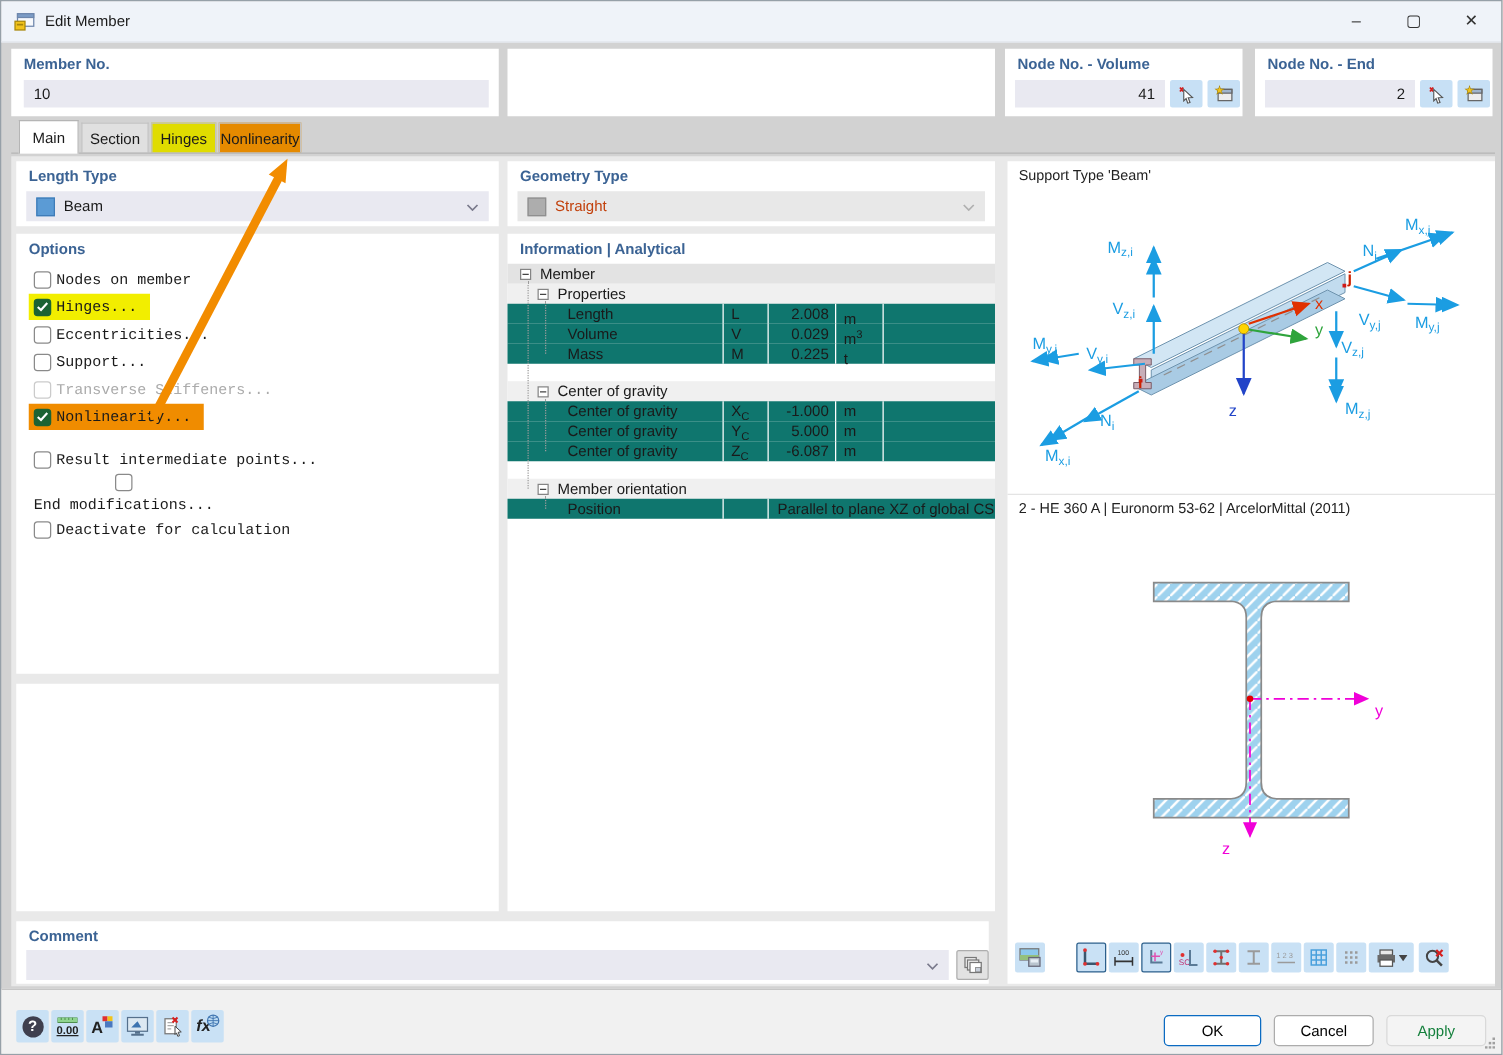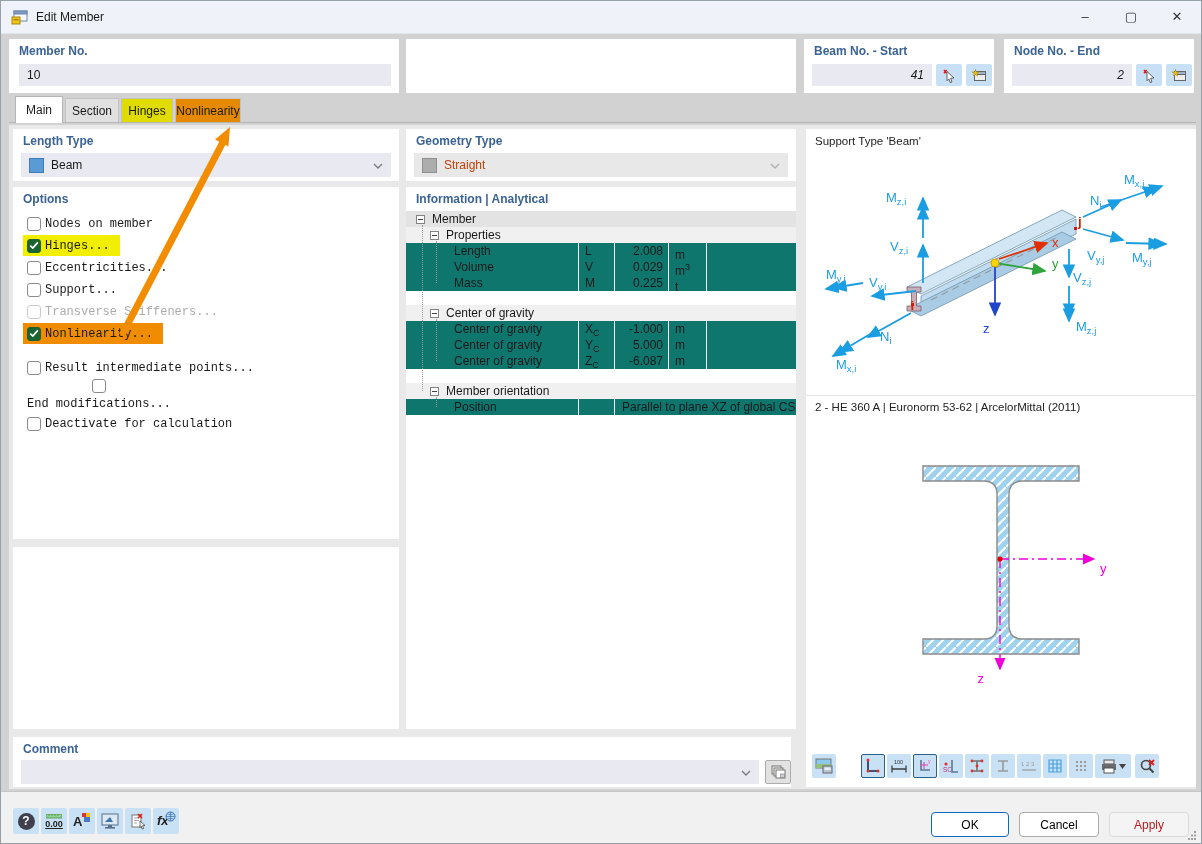--- a/index.html
+++ b/index.html
@@ -12,21 +12,21 @@
   .title-text{position:absolute;left:35px;top:9px;font-size:12px;color:#1A1A1A;}
   .winbtn{position:absolute;top:0;width:46px;height:31px;display:flex;align-items:center;justify-content:center;
           color:#333;font-size:13px;cursor:pointer;}
   .wb-min{right:93px}.wb-max{right:47px}.wb-close{right:1px}
   
   .contentbg{position:absolute;left:8px;top:124px;width:1187px;height:664px;background:#E9E9E9;}
   .gbox{position:absolute;background:#FFFFFF;}
   .glabel{position:absolute;left:10px;top:5px;font-weight:bold;color:#3B6394;}
   .field{position:absolute;background:#E9E9F1;border:0;outline:0;font:12px "Liberation Sans",sans-serif;
          padding:0 8px;color:#1A1A1A;box-sizing:border-box;}
-  .field.right{text-align:right;font-style:italic;}
+  .field.right{text-align:right;}
   .ibtn{position:absolute;width:26px;height:22px;background:#C7E0F5;border-radius:2px;display:flex;
         align-items:center;justify-content:center;cursor:pointer;}
   
   .tab{position:absolute;top:97px;height:24px;line-height:24px;text-align:center;cursor:pointer;
        background:#E0E0E0;border:1px solid #C2C2C2;border-bottom:none;box-sizing:border-box;}
   .tab.active{top:95px;height:27px;line-height:27px;background:#FFFFFF;border-color:#B5B5B5;z-index:6;}
   .tab.yellow{background:#E0DC00;}
   .tab.orange{background:#E58A00;}
   .tabline{position:absolute;left:8px;top:121px;width:1187px;height:1px;background:#B5B5B5;z-index:5;}
   
@@ -61,21 +61,21 @@
   .p-root{padding-left:10px;} .p-hdr{padding-left:24px;} .p-data{padding-left:48px;}
   .exp{display:inline-block;width:9px;height:9px;box-sizing:border-box;border:1px solid #848484;background:#fff;
        position:relative;margin-right:7px;vertical-align:-1px;cursor:pointer;}
   .exp::after{content:"";position:absolute;left:1px;right:1px;top:3px;height:1px;background:#444;}
   .trunk{position:absolute;border-left:1px dotted #9C9C9C;width:0;}
   sub,sup{font-size:9px;}
   
   .btn{position:absolute;width:78px;height:25px;background:#fff;border:1px solid #ACACAC;border-radius:4px;
        font:12px "Liberation Sans",sans-serif;text-align:center;line-height:23px;cursor:pointer;box-sizing:border-box;}
   .btn.primary{border:1px solid #0B6BC2;}
-  .btn.disabled{background:#F4F4F4;border-color:#D9D9D9;color:#b91c1c;cursor:default;}
+  .btn.disabled{background:#F4F4F4;border-color:#D9D9D9;color:#15803d;cursor:default;}
   .bottombar{position:absolute;left:0;top:790px;width:100%;height:53px;background:#F1F1F1;border-top:1px solid #C6C6C6;}
   .lbtn{position:absolute;top:16px;width:26px;height:26px;background:#C9E1F5;border-radius:2px;display:flex;
         align-items:center;justify-content:center;cursor:pointer;}
   .tbtn{position:absolute;width:24px;height:24px;background:#C9E1F5;border-radius:2px;display:flex;
         align-items:center;justify-content:center;cursor:pointer;box-sizing:border-box;}
   .tbtn.toggled{border:1px solid #2B5F8C;}
   .tbtn.wide{width:36px;gap:2px;}
   .grip{position:absolute;right:4px;bottom:3px;color:#9A9A9A;font-size:10px;cursor:nwse-resize;}
   
   .pv-title{position:absolute;left:9px;font-size:11.5px;color:#222;white-space:nowrap;}
@@ -103,21 +103,21 @@
 
   <div class="contentbg"></div>
 
   <div class="gbox" style="left:8px;top:38px;width:390px;height:54px;">
     <span class="glabel">Member No.</span>
     <input class="field" style="left: 10px; top: 25px; width: 372px; height: 22px;" value="10">
   </div>
   <div class="gbox" style="left:405px;top:38px;width:390px;height:54px;"></div>
 
   <div class="gbox" style="left:803px;top:38px;width:190px;height:54px;">
-    <span class="glabel">Beam No. - Start</span>
+    <span class="glabel">Node No. - Volume</span>
     <input class="field right" style="left: 8px; top: 25px; width: 120px; height: 22px;" value="41">
     <span class="ibtn" style="left:132px;top:25px;">
       <svg width="16" height="16" viewBox="0 0 16 16">
         <path d="M3,3 L5.6,6.2 M5.6,3 L3,6.2" stroke="#D62020" stroke-width="1.5"></path>
         <path d="M6,4.5 L13,11 L9.6,11.2 L11,15 L9.2,15.6 L7.9,11.9 L6,13.8 Z" fill="#FFFFFF" stroke="#555" stroke-width="0.9"></path>
       </svg>
     </span>
     <span class="ibtn" style="left:162px;top:25px;">
       <svg width="16" height="16" viewBox="0 0 16 16">
         <rect x="3.5" y="4.5" width="11" height="9" fill="#EDEDED" stroke="#666"></rect>

